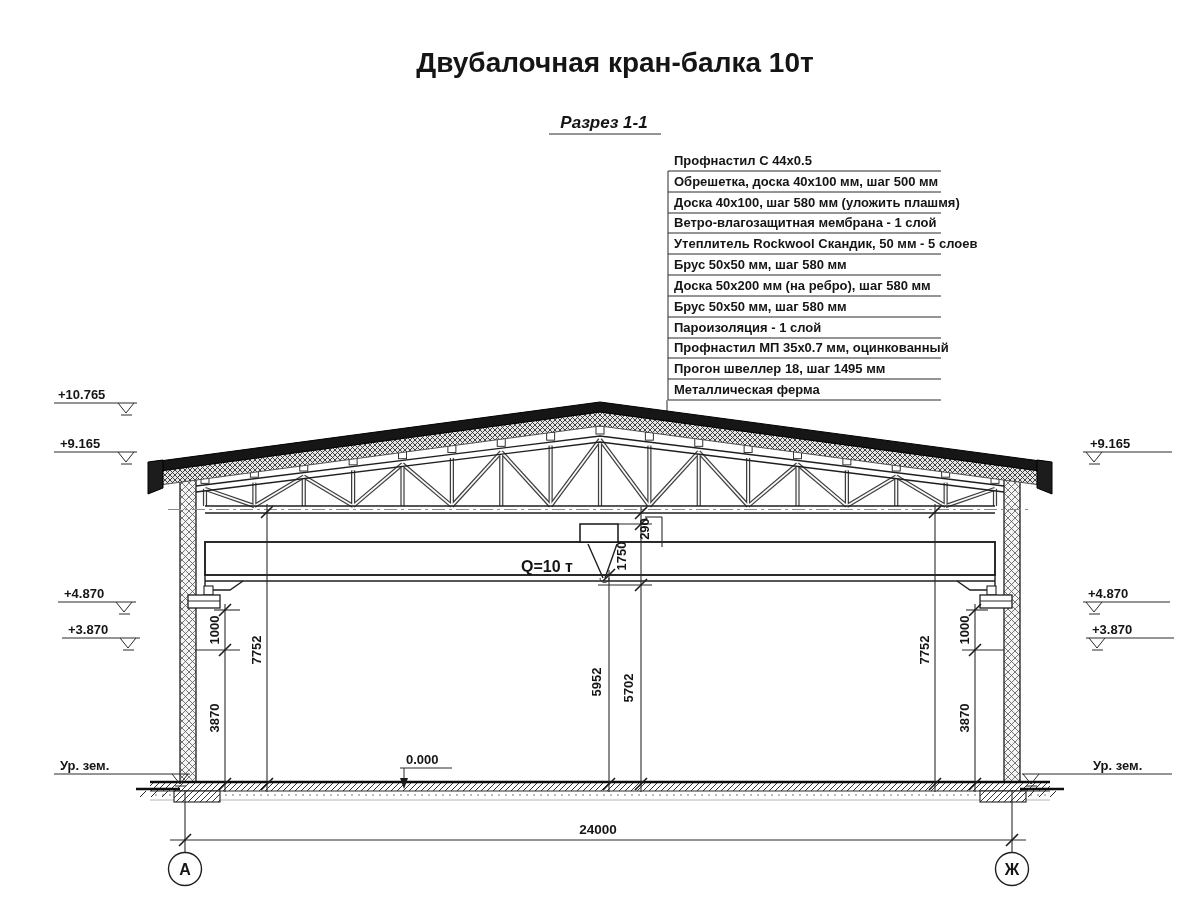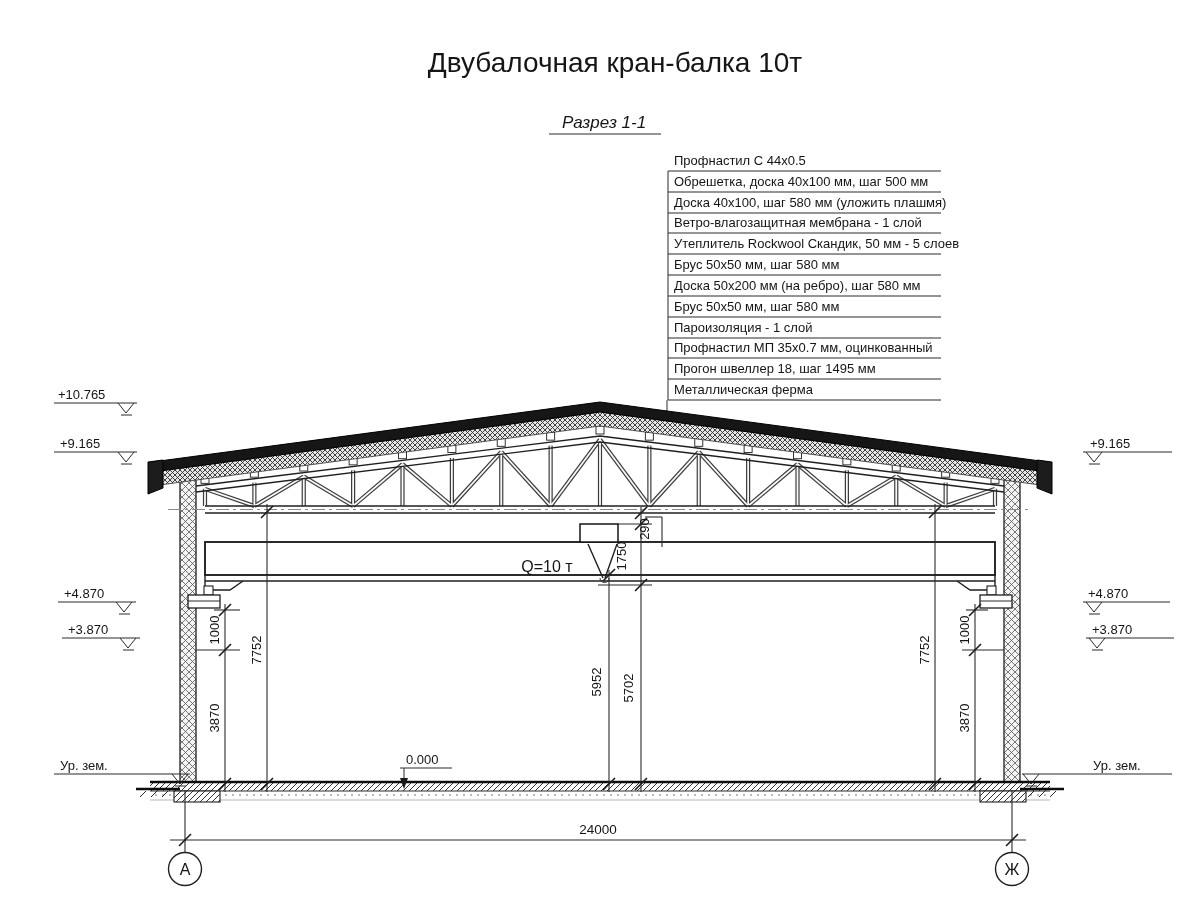--- a/index.html
+++ b/index.html
@@ -1,16 +1,16 @@
 <!DOCTYPE html>
 <html><head>
 <meta charset="utf-8">
 <style>
   html,body{margin:0;padding:0;background:#fff;}
-  .stage{position:relative;width:1200px;height:900px;background:#ffffff;overflow:hidden;}
+  .stage{position:relative;width:1200px;height:900px;background:#ffffff;overflow:hidden;font-weight:bold;}
   svg{display:block;font-family:"Liberation Sans",sans-serif;}
   text{fill:#151515;font-family:"Liberation Sans",sans-serif;}
   .ln{stroke:#1f1f1f;stroke-width:1.4;fill:none;}
   .thin{stroke:#2a2a2a;stroke-width:1;fill:none;}
   .thk{stroke:#0d0d0d;stroke-width:2.4;fill:none;}
   .dim{stroke:#2b2b2b;stroke-width:1.1;fill:none;}
   .tick{stroke:#1c1c1c;stroke-width:1.6;fill:none;}
   .cl{stroke:#8a8a8a;stroke-width:1;fill:none;stroke-dasharray:13 4 3 4;}
   .t13{font-size:13px;}
   .t14{font-size:13.5px;}

